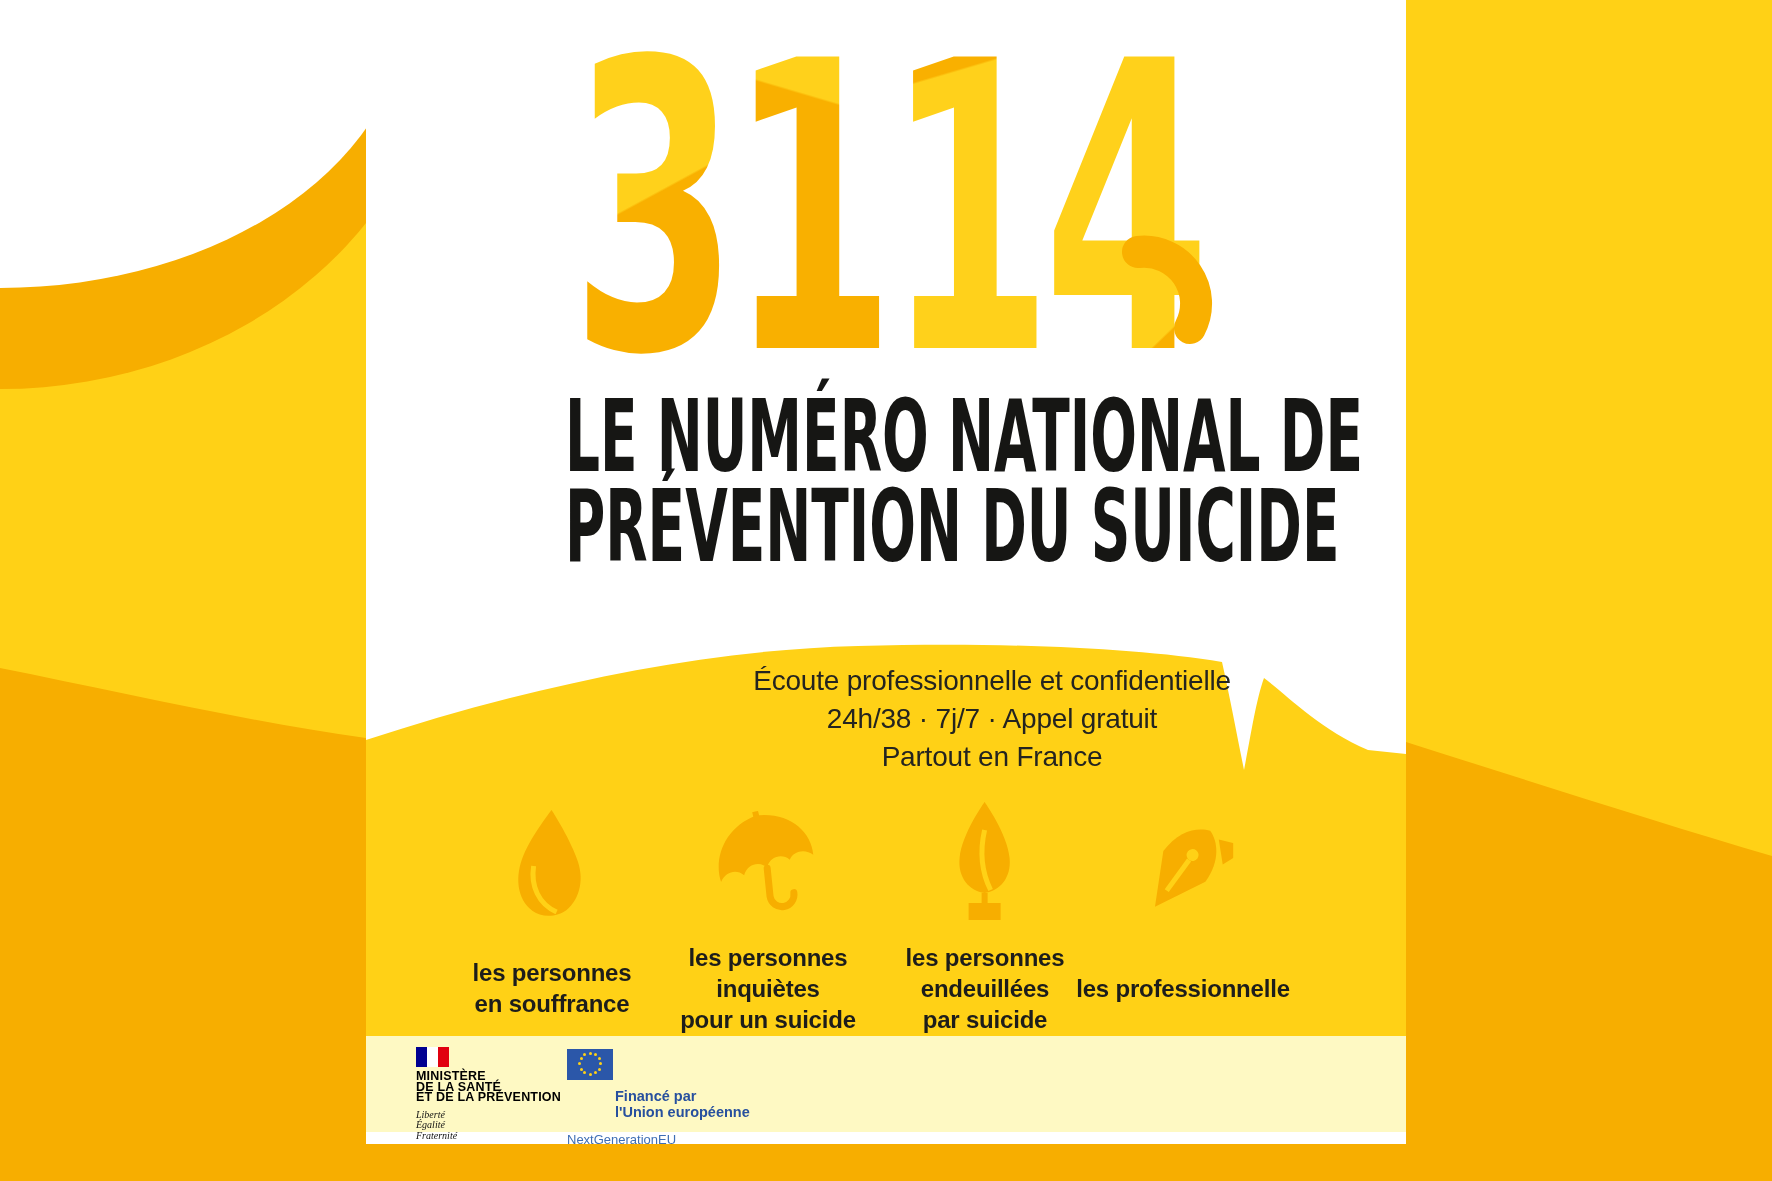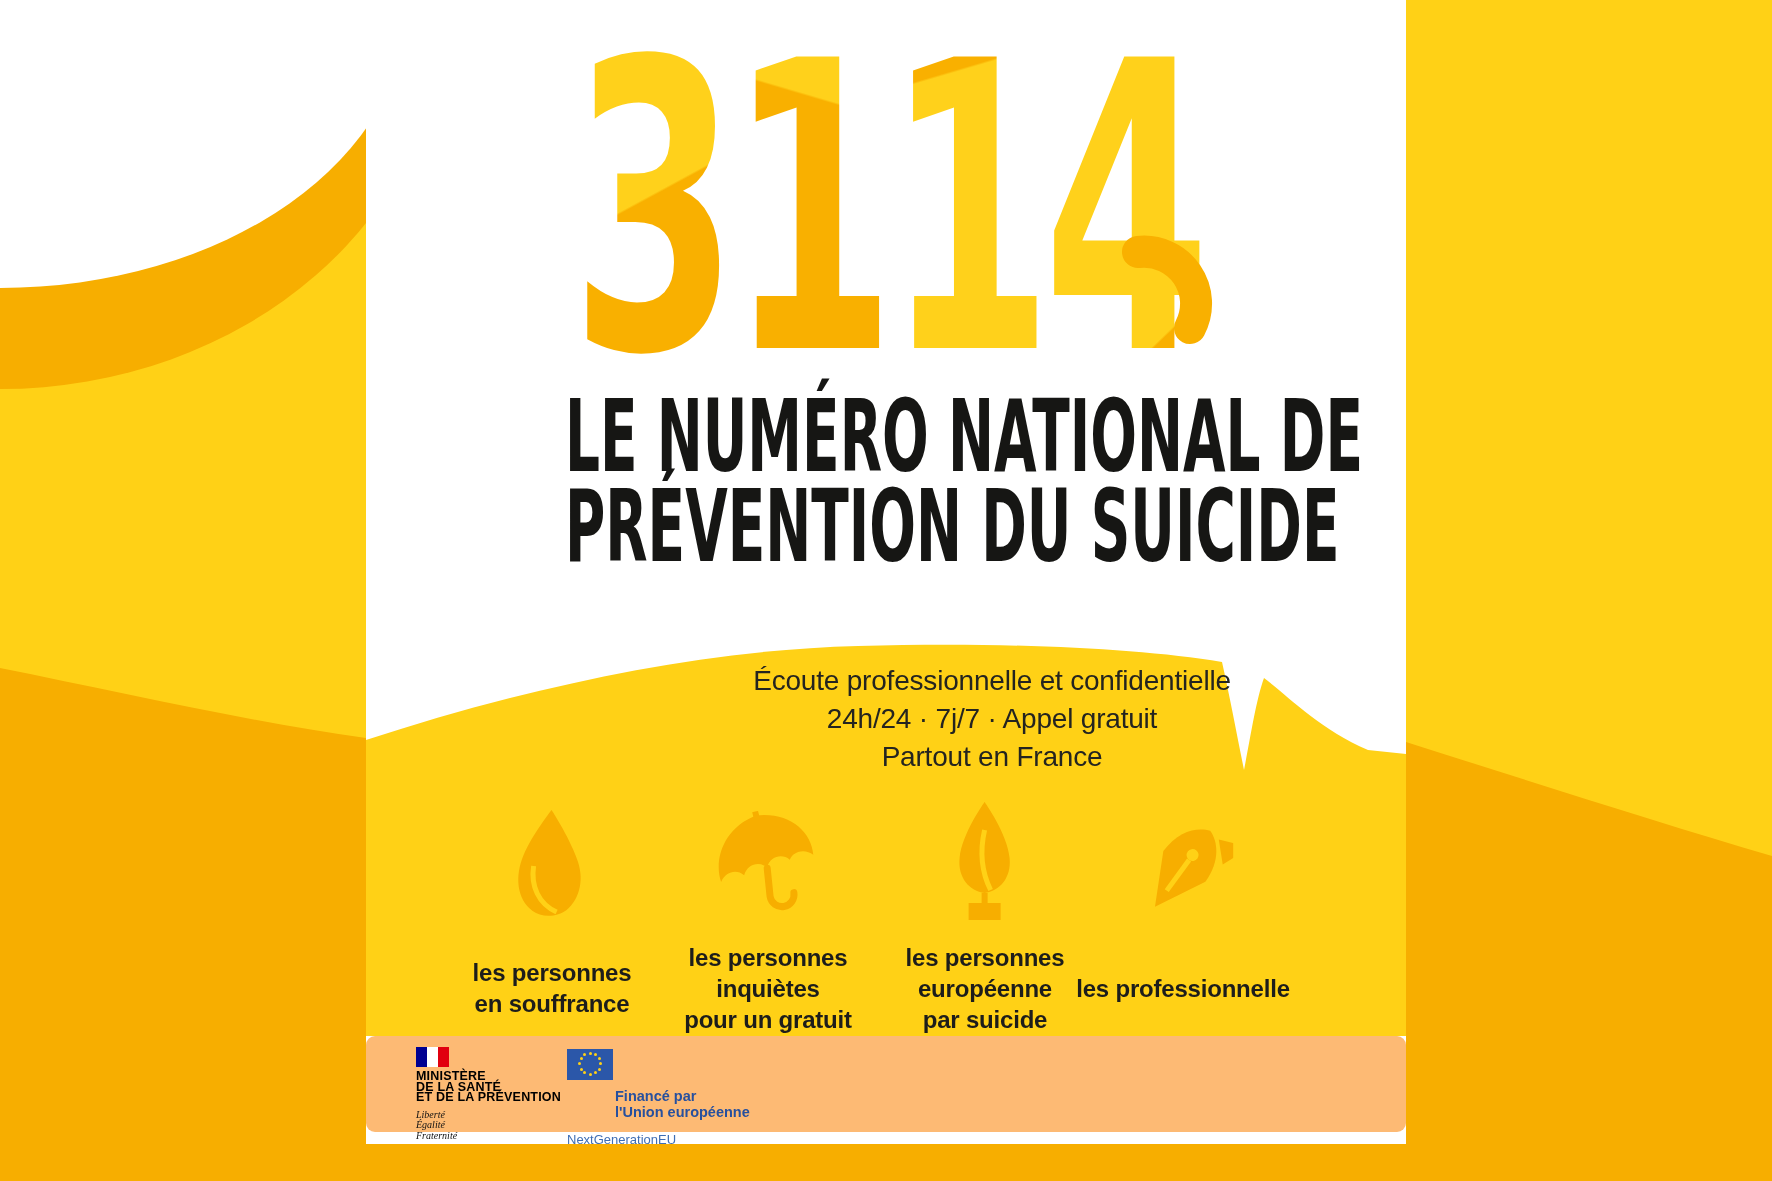--- a/index.html
+++ b/index.html
@@ -63,21 +63,21 @@
     color:#242420; font-size:28px; line-height:38px; font-weight:500; letter-spacing:-0.2px;
   }
   
   .aud { position:absolute; transform:translateX(-50%); text-align:center; }
   .aud .ic { display:flex; justify-content:center; align-items:flex-end; height:118px; }
   .aud .lbl {
     margin-top:18px; height:100px; display:flex; flex-direction:column; justify-content:center;
     color:#1D1D1B; font-size:24px; line-height:31px; font-weight:700; letter-spacing:-0.2px;
   }
   
-  .footer-bar { position:absolute; left:366px; top:1036px; width:1040px; height:96px; background:#fdba74;border-radius:9px; }
+  .footer-bar { position:absolute; left:366px; top:1036px; width:1040px; height:96px; background:#fef9c3; }
   .gov { position:absolute; left:50px; top:11px; }
   .gov-flag { width:33px; height:20px; display:flex; }
   .gov-flag span { flex:1; }
   .gov-name { margin-top:4px; color:#000000; font-weight:700; font-size:12.5px; line-height:10.5px; letter-spacing:0.2px; }
   .gov-motto { margin-top:7px; font-family:"Liberation Serif", serif; font-style:italic; color:#111; font-size:10px; line-height:10.5px; }
   .eu { position:absolute; left:201px; top:13px; }
   .eu-flag { position:relative; width:46px; height:31px; background:#2B57A9; }
   .eu-flag i { position:absolute; width:3px; height:3px; background:#FFD116; border-radius:50%; }
   .eu-fund { margin-top:8px; color:#27509E; font-weight:700; font-size:14.5px; line-height:16px;margin-left:48px; }
   .eu-prog { margin-top:13px; color:#3E6EB5; font-weight:400; font-size:13px; line-height:14px; }
@@ -123,21 +123,21 @@
     <svg class="bubble-svg" width="1040" height="396" viewBox="0 0 1040 396">
       <path d="M0,100 C160,48 330,10 492,6 C640,2 770,8 856,22
                C864,58 872,100 878,130
                C884,100 890,60 898,38
                C922,56 952,88 1002,110 L1040,114
                L1040,396 L0,396 Z" fill="#FFD116"></path>
     </svg>
 
     <div class="bubble-text">
       <div>Écoute professionnelle et confidentielle</div>
-      <div>24h/24 · 7j/7 · Appel gratuit</div>
+      <div>24h/38 · 7j/7 · Appel gratuit</div>
       <div>Partout en France</div>
     </div>
 
     <div class="aud" style="left:186px; top:802px;">
       <div class="ic">
         <svg width="82" height="110" viewBox="0 0 82 110">
           <path d="M41,0 C41,0 58,26 66,48 C74,68 70,88 56,100 C47,107 31,108 22,101 C6,89 4,66 13,45 C22,24 41,0 41,0 Z" fill="#F7AE00"></path>
           <path d="M23,56 C20,76 28,94 46,102" fill="none" stroke="#FFD116" stroke-width="5"></path>
         </svg>
       </div>
@@ -154,36 +154,36 @@
           <g transform="rotate(-14 60 56)" fill="#F7AE00">
             <path d="M60,2 L60,12 Z" stroke="#F7AE00" stroke-width="6" stroke-linecap="round"></path>
             <path d="M60,6 C26,10 8,38 10,62 C17,53 28,53 34,61 C40,51 52,51 58,59 C64,49 76,49 82,57 C88,49 100,50 106,58 C110,34 92,10 60,6 Z"></path>
             <path d="M58,60 L54,88 a12,12 0 0 0 24,2" fill="none" stroke="#F7AE00" stroke-width="7" stroke-linecap="round"></path>
           </g>
         </svg>
       </div>
       <div class="lbl">
         <span>les personnes</span>
         <span>inquiètes</span>
-        <span>pour un gratuit</span>
+        <span>pour un suicide</span>
       </div>
     </div>
 
     <div class="aud" style="left:619px; top:802px;">
       <div class="ic">
         <svg width="72" height="118" viewBox="0 0 72 118">
           <path d="M36,0 C36,0 13,32 11,56 C9,76 21,89 36,91 C51,89 63,76 61,56 C59,32 36,0 36,0 Z" fill="#F7AE00"></path>
           <path d="M36,28 C31,50 33,70 42,88" fill="none" stroke="#FFD116" stroke-width="5"></path>
           <rect x="33" y="91" width="6" height="10" fill="#F7AE00"></rect>
           <rect x="20" y="101" width="32" height="17" fill="#F7AE00"></rect>
         </svg>
       </div>
       <div class="lbl">
         <span>les personnes</span>
-        <span>européenne</span>
+        <span>endeuillées</span>
         <span>par suicide</span>
       </div>
     </div>
 
     <div class="aud" style="left:817px; top:802px;">
       <div class="ic">
         <svg width="100" height="104" viewBox="0 0 100 104">
           <g transform="rotate(36 50 52)">
             <path d="M50,100 L24,50 C24,24 38,10 50,6 C62,10 76,24 76,50 Z" fill="#F7AE00"></path>
             <circle cx="50" cy="36" r="6" fill="#FFD116"></circle>

